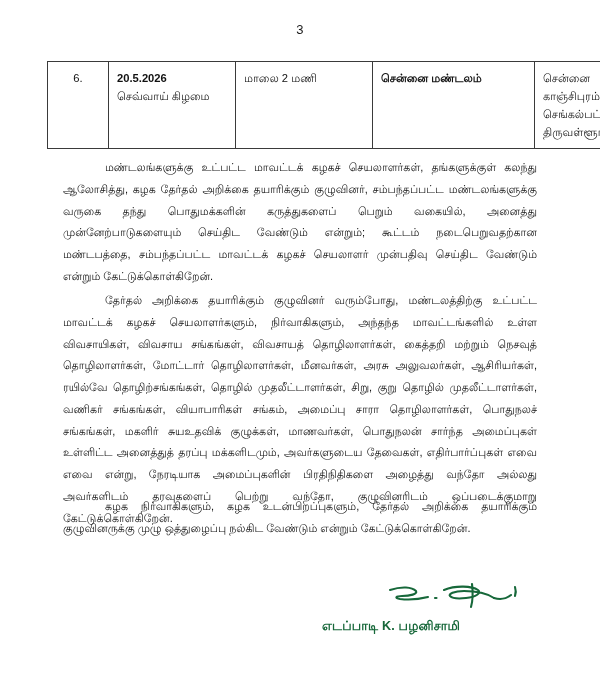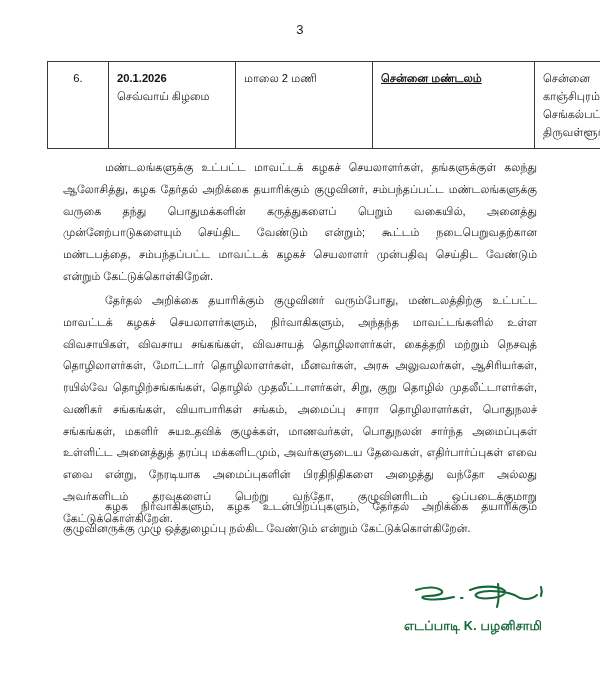--- a/index.html
+++ b/index.html
@@ -51,21 +51,21 @@
     vertical-align: top;
     padding: 7px 8px 6px 8px;
     font-family: "Liberation Sans", "DejaVu Sans", sans-serif;
     font-size: 11.2px;
     line-height: 1.62;
     color: #111111;
   }
   .col-sno    { width: 44px;  text-align: center; }
   .col-date   { width: 110px; }
   .col-time   { width: 120px; }
-  .col-zone   { width: 145px; text-decoration: underline; }
+  .col-zone   { width: 145px; }
   .col-dists  { width: 112px; }
 
   .cell-bold { font-weight: bold; }
   .cell-line { display: block; white-space: nowrap; }
   .row-body { height: 60px; }
 
   
   .body-text {
     position: absolute;
     left: 63px;
@@ -80,24 +80,23 @@
   .body-text p {
     margin: 0 0 11px 0;
     text-indent: 42px;
     text-align: justify;
   }
   .body-text p:last-child { margin-bottom: 0; }
 
   
   .sign-block {
     position: absolute;
-    left: 348px;
+    left: 322px;
     top: 578px;
     width: 250px;
-    text-align: center;
   }
   .signature-mark {
     height: 34px;
     position: relative;
     margin: 0 auto 4px auto;
     width: 150px;
   }
   .signature-mark svg { display: block; }
 
   .sign-name {
@@ -123,21 +122,21 @@
 
 <div class="page">
 
   <div class="page-number">3</div>
 
   <table class="schedule-table">
     <tbody>
       <tr class="row-body">
         <td class="col-sno">6.</td>
         <td class="col-date">
-          <span class="cell-line cell-bold">20.1.2026</span>
+          <span class="cell-line cell-bold">20.5.2026</span>
           <span class="cell-line">செவ்வாய் கிழமை</span>
         </td>
         <td class="col-time">மாலை 2 மணி</td>
         <td class="col-zone cell-bold">சென்னை மண்டலம்</td>
         <td class="col-dists">
           <span class="cell-line">சென்னை</span>
           <span class="cell-line">காஞ்சிபுரம்</span>
           <span class="cell-line">செங்கல்பட்டு</span>
           <span class="cell-line">திருவள்ளூர்</span>
         </td>

